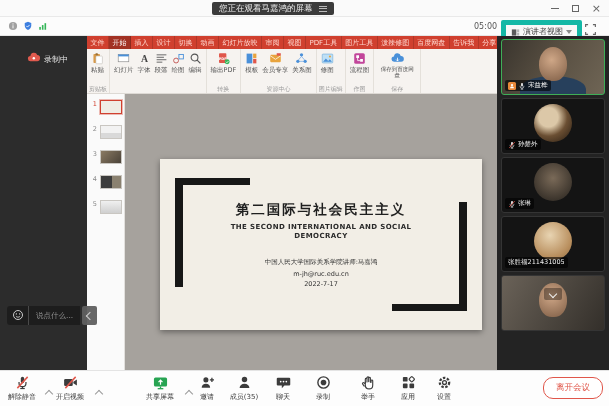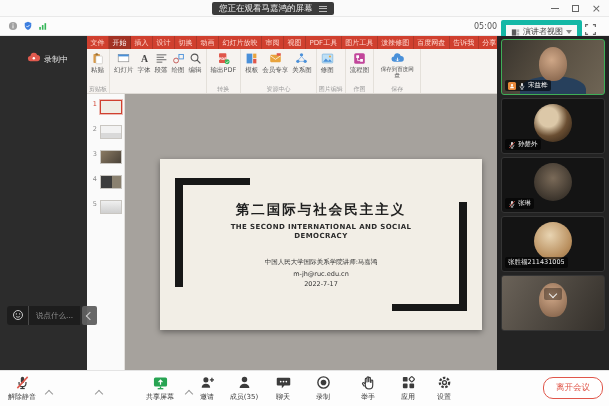--- a/index.html
+++ b/index.html
@@ -503,20 +503,30 @@
             <rect x="6.2" y="1.8" width="3.6" height="7" rx="1.8" fill="#3c3c3c"></rect>
             <path d="M4.3 7.5v1.2a3.7 3.7 0 0 0 7.4 0V7.5" fill="none" stroke="#3c3c3c" stroke-width="1.3"></path>
             <line x1="8" y1="12.4" x2="8" y2="14.2" stroke="#3c3c3c" stroke-width="1.3"></line>
             <line x1="5.6" y1="14.4" x2="10.4" y2="14.4" stroke="#3c3c3c" stroke-width="1.3"></line>
             <line x1="2.5" y1="14" x2="13.5" y2="2" stroke="#e0564a" stroke-width="1.6"></line>
           </svg>
         </span>
         <span class="lbl">解除静音</span>
       </div>
       <div class="tb-chev" style="left: 46px;"><span class="chev up"></span></div>
+      <div class="titem-btn" style="left: 44px;">
+        <span style="display: inline-flex; line-height: 0;">
+          <svg width="15" height="15" viewBox="0 0 16 16">
+            <rect x="1.2" y="4.2" width="9.2" height="7.6" rx="1.4" fill="#3c3c3c"></rect>
+            <path d="M11 7.2l3.8-2.4v6.4L11 8.8z" fill="#3c3c3c"></path>
+            <line x1="2.5" y1="14" x2="13.5" y2="2" stroke="#e0564a" stroke-width="1.6"></line>
+          </svg>
+        </span>
+        <span class="lbl">开启视频</span>
+      </div>
       <div class="tb-chev" style="left: 96px;"><span class="chev up"></span></div>
       <div class="titem-btn" style="left: 134px;">
         <span style="display: inline-flex; line-height: 0;">
           <svg width="15" height="15" viewBox="0 0 16 16">
             <rect x="1" y="2.6" width="14" height="9.6" rx="1.6" fill="#27a452"></rect>
             <path d="M8 10.4V5.6M5.9 7.6L8 5.4l2.1 2.2" stroke="#fff" stroke-width="1.3" fill="none"></path>
             <line x1="5" y1="14.6" x2="11" y2="14.6" stroke="#27a452" stroke-width="1.4"></line>
             <line x1="8" y1="12.2" x2="8" y2="14.6" stroke="#27a452" stroke-width="1.4"></line>
           </svg>
         </span>

